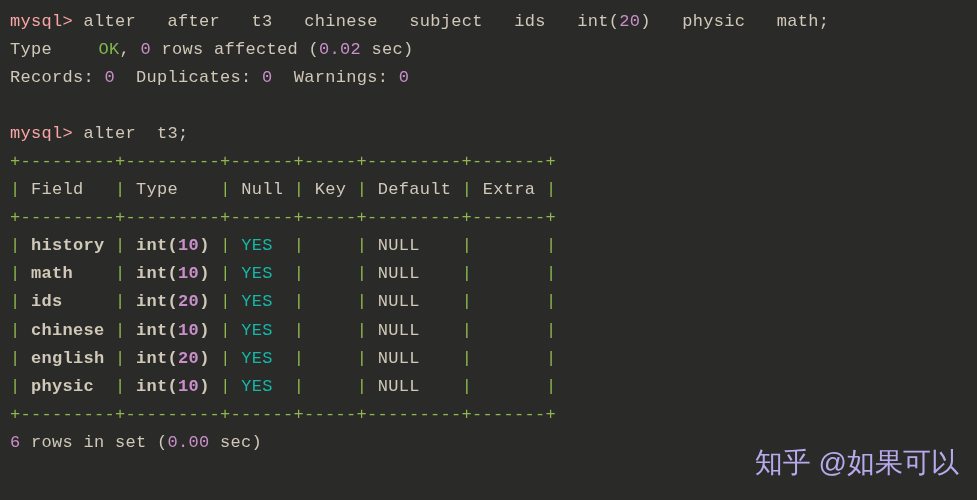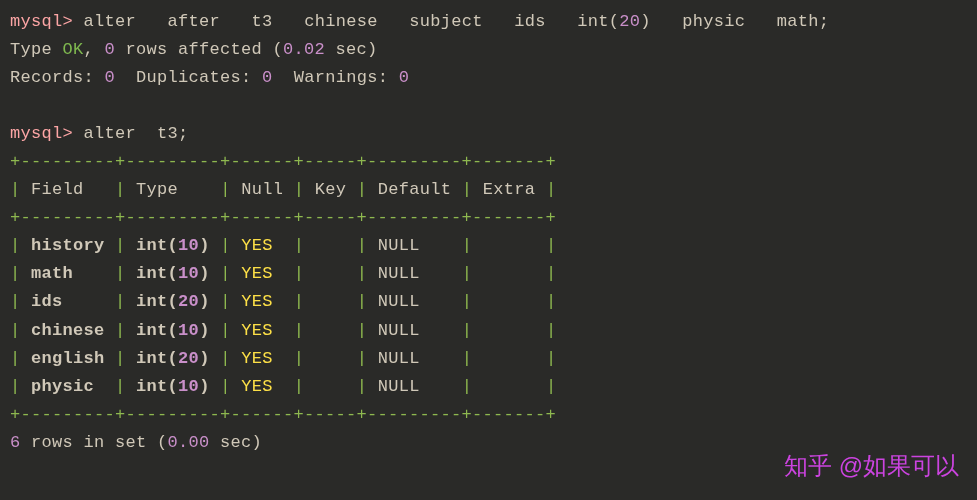--- a/index.html
+++ b/index.html
@@ -12,35 +12,35 @@
   padding: 8px 10px;
   width: 977px;
   height: 500px;
   overflow: hidden;
   position: relative;
   letter-spacing: 0.3px;
 }
 .line { white-space: pre; }
 .prompt { color: #fca5a5; }
 .cmd { color: #d0c8b8; }
-.ok { color: #7fb84f; }
+.ok { color: #7fb84f; margin-left: 36px; }
 .num { color: #c98fc9; }
 .border { color: #8eb84f; }
 .pipe { color: #8eb84f; }
 .header-cell { color: #d0c8b8; font-family: Liberation Mono, monospace; }
 .cell { color: #d0c8b8; font-weight: bold; }
-.yes { color: #fde047; }
+.yes { color: #14b8a6; }
 .null { color: #d0c8b8; }
 .colon { color: #d0c8b8; }
 .watermark {
   position: absolute;
   bottom: 14px;
   right: 18px;
-  color: #d946ef;
-  font-size: 24px;
+  color: #c4b5fd;
+  font-size: 28px;
   font-family: 'Microsoft YaHei', 'PingFang SC', sans-serif;
   opacity: 0.92;
   letter-spacing: 0;
   font-weight: 400;
 }
 </style>
 </head>
 <body>
 
 <div class="line"><span class="prompt">mysql&gt;</span><span class="cmd"> <span>alter</span>   <span>after</span>   <span>t3</span>   <span>chinese</span>   <span>subject</span>   <span>ids</span>   <span>int</span><span>(</span><span class="num">20</span><span>)</span>   <span>physic</span>   <span>math;</span></span></div>

